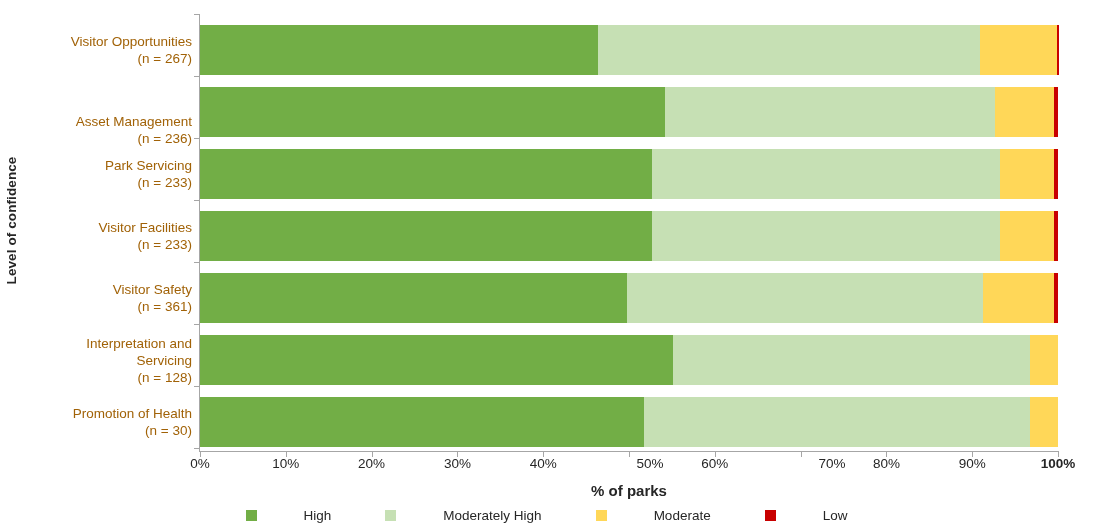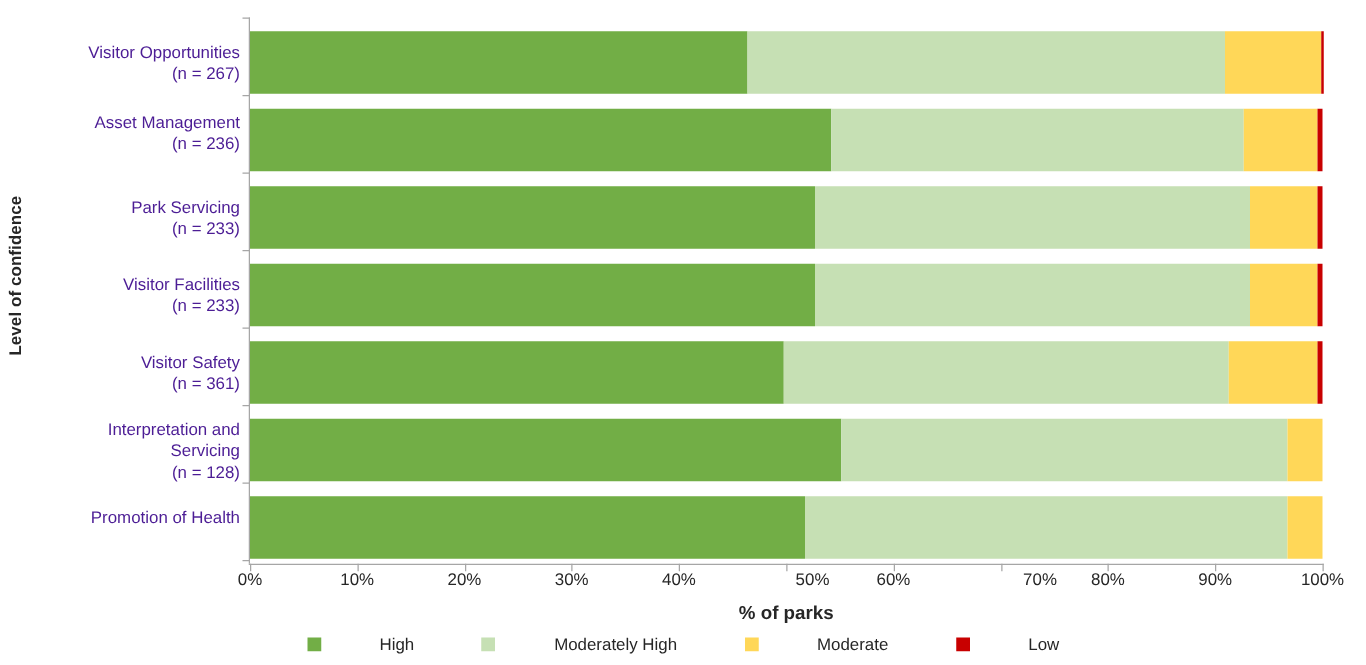--- a/index.html
+++ b/index.html
@@ -34,21 +34,21 @@
     left:24px; top:14px;
     width:172px; height:428px;
   }
   .cat-label{
     position:absolute;
     right:4px;
     width:172px;
     text-align:right;
     font-size:13.5px;
     line-height:17px;
-    color:#4c1d95;
+    color:#a16207;
   }
   .cat-label .n{display:block;}
 
   
   .plot{
     position:absolute;
     left:200px; top:14px;
     width:858px; height:437px;
   }
   .axis-line-y{
@@ -115,21 +115,21 @@
 
   <div class="yaxis-title">
     <span>Level of confidence</span>
   </div>
 
   <div class="cat-labels" id="cat-labels">
       <div class="cat-label" style="top: 19px;">
         <span class="n">Visitor Opportunities</span>
         <span class="n">(n = 267)</span>
       </div>
-      <div class="cat-label" style="top: 75px; text-align: right;">
+      <div class="cat-label" style="top: 99px; text-align: right;">
         <span class="n">Asset Management</span>
         <span class="n">(n = 236)</span>
       </div>
       <div class="cat-label" style="top: 143px;">
         <span class="n">Park Servicing</span>
         <span class="n">(n = 233)</span>
       </div>
       <div class="cat-label" style="top: 205px;">
         <span class="n">Visitor Facilities</span>
         <span class="n">(n = 233)</span>
@@ -138,20 +138,21 @@
         <span class="n">Visitor Safety</span>
         <span class="n">(n = 361)</span>
       </div>
       <div class="cat-label" style="top: 320.5px;">
         <span class="n">Interpretation and</span>
         <span class="n">Servicing</span>
         <span class="n">(n = 128)</span>
       </div>
       <div class="cat-label" style="top: 391px;">
         <span class="n">Promotion of Health</span>
+        <span class="n">(n = 30)</span>
       </div>
     </div>
 
   <div class="plot" id="plot">
     <div class="axis-line-y"></div>
     <div class="axis-line-x"></div>
   <div class="bar-row" style="top: 11px;">
         <div class="seg" title="Visitor Opportunities — High: 46.4%" style="left: 0px; width: 398.112px; background: rgb(114, 174, 70);"></div>
         <div class="seg" title="Visitor Opportunities — Moderately High: 44.5%" style="left: 398.112px; width: 381.81px; background: rgb(198, 224, 180);"></div>
         <div class="seg" title="Visitor Opportunities — Moderate: 9%" style="left: 779.922px; width: 77.22px; background: rgb(255, 215, 88);"></div>
@@ -216,21 +217,21 @@
       <div class="xlabel" style="left: 0px;">0%</div>
       <div class="xlabel" style="left: 85.8px;">10%</div>
       <div class="xlabel" style="left: 171.6px;">20%</div>
       <div class="xlabel" style="left: 257.4px;">30%</div>
       <div class="xlabel" style="left: 343.2px;">40%</div>
       <div class="xlabel" style="left: 450px;">50%</div>
       <div class="xlabel" style="left: 514.8px;">60%</div>
       <div class="xlabel" style="left: 632px;">70%</div>
       <div class="xlabel" style="left: 686.4px;">80%</div>
       <div class="xlabel" style="left: 772.2px;">90%</div>
-      <div class="xlabel" style="left: 858px;">100%</div>
+      <div class="xlabel" style="left: 858px; font-weight: bold;">100%</div>
     </div>
 
   <div class="xaxis-title">% of parks</div>
 
   <div class="legend" id="legend">
       <div class="legend-item">
         <span class="legend-swatch" style="background: rgb(114, 174, 70);"></span>
         <span class="legend-text">High</span>
       </div>
       <div class="legend-item">

